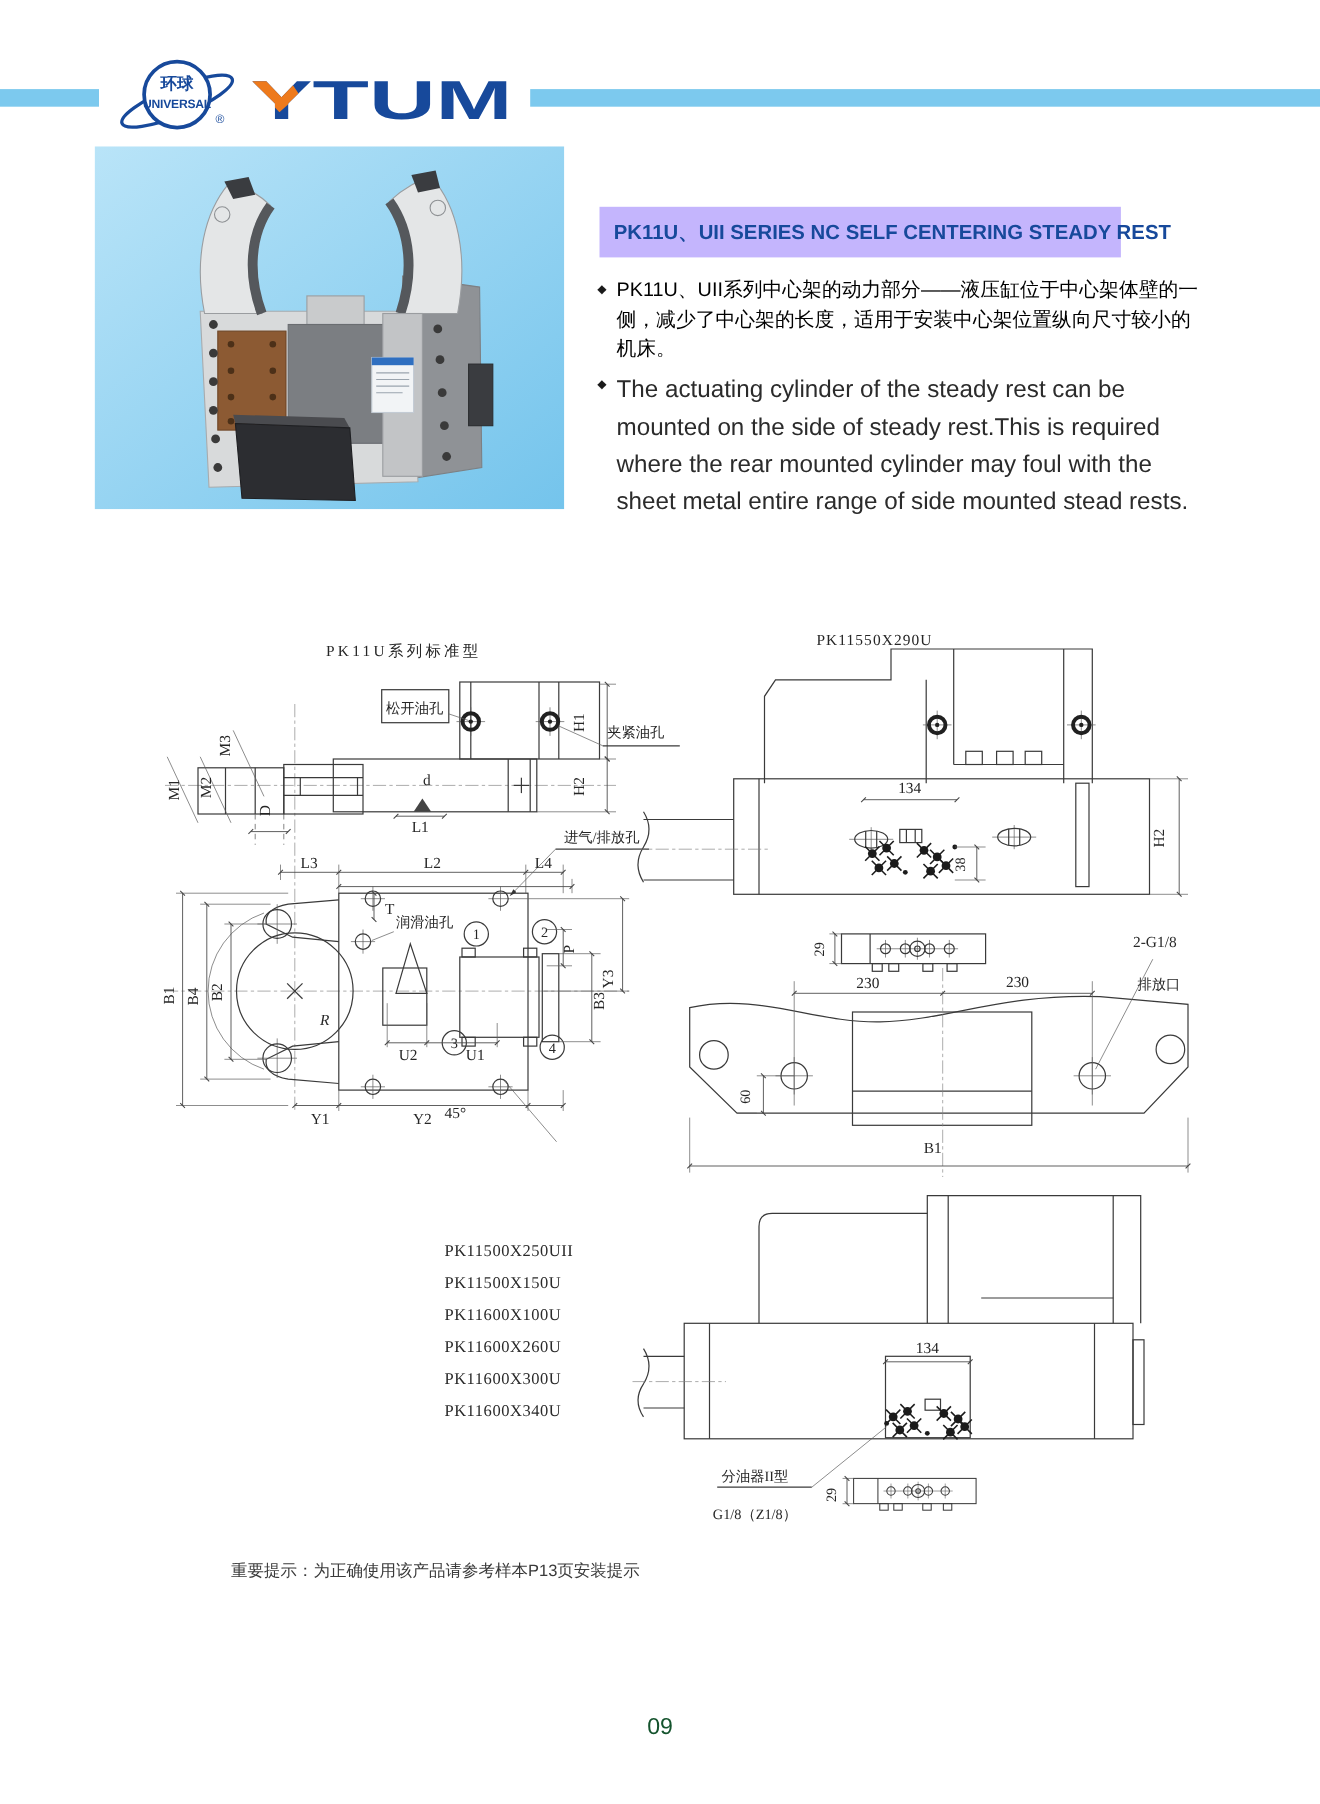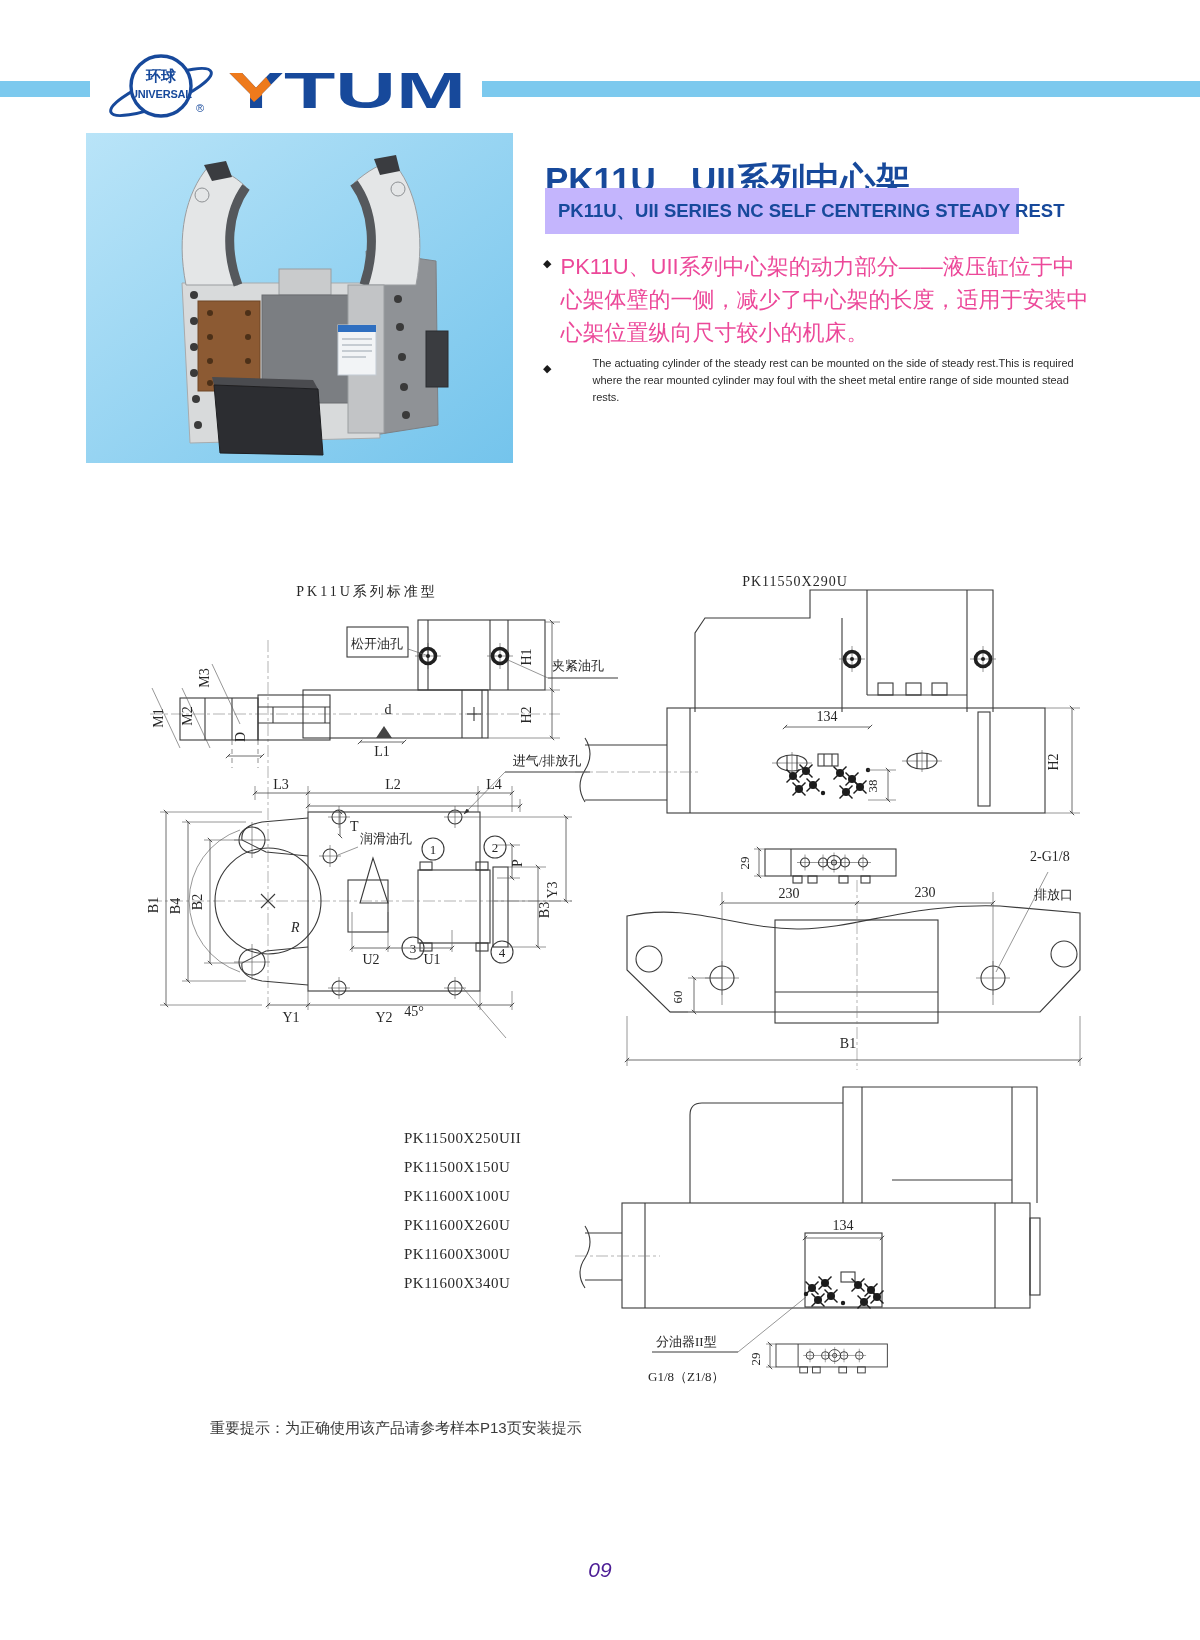--- a/index.html
+++ b/index.html
@@ -12,42 +12,42 @@
   .bar.right{left:482px;top:81px;width:718px;}
   
   .title-cn{position:absolute;left:545px;top:134px;width:520px;font-size:35px;font-weight:bold;
             color:#17499b;letter-spacing:0px;white-space:nowrap;}
   .banner{position:absolute;left:545px;top:188px;width:474px;height:46px;background:#c4b5fd;
           color:#17499b;font-size:18.5px;font-weight:bold;line-height:46px;padding-left:13px;
           box-sizing:border-box;white-space:nowrap;}
   .bullets{position:absolute;left:543px;top:250px;width:548px;}
   .bullet{display:flex;gap:9px;margin-bottom:6px;}
   .bm{font-size:11px;line-height:1;padding-top:8px;color:#1a1a1a;flex:0 0 auto;}
-  .bt.cn{font-size:22px;line-height:1.5;color:#ec4899;}
-  .bt.en{font-size:11px;line-height:1.55;color:#2b2b2b;margin-left:32px;}
+  .bt.cn{font-size:18px;line-height:1.5;color:#000000;}
+  .bt.en{font-size:22px;line-height:1.55;color:#2b2b2b;}
   
   .photo{position:absolute;left:86px;top:133px;width:427px;height:330px;}
   
   .drawings{position:absolute;left:0;top:530px;width:1200px;height:870px;}
   .ln{stroke:#3a3a3a;stroke-width:1.1;fill:none;}
   .th{stroke:#5f5f5f;stroke-width:0.65;fill:none;}
   .cl{stroke:#808080;stroke-width:0.6;fill:none;stroke-dasharray:12 3 3 3;}
   .dsh{stroke:#5f5f5f;stroke-width:0.7;fill:none;stroke-dasharray:5 4;}
   .dm{stroke:#4a4a4a;stroke-width:0.8;fill:none;}
   text.cad{font-family:"Liberation Serif","DejaVu Serif",serif;fill:#262626;font-size:14px;}
   text.cad.mid{text-anchor:middle;}
   text.cad.small{font-size:13px;}
   text.cad.it{font-style:italic;}
   .ltitle{font-size:27px;letter-spacing:3px;}
   .rtitle{font-size:13.5px;letter-spacing:1px;}
   
   .models{position:absolute;left:378px;top:1124px;font-family:"Liberation Serif","DejaVu Serif",serif;
           font-size:15px;color:#2a2a2a;line-height:29px;letter-spacing:0.5px;margin-left:26px;}
   .note{position:absolute;left:210px;top:1419px;font-size:15px;color:#3a3a3a;}
-  .pagenum{position:absolute;left:0;top:1558px;width:1200px;text-align:center;font-size:21px;color:#4c1d95;font-style:italic;}
+  .pagenum{position:absolute;left:0;top:1558px;width:1200px;text-align:center;font-size:21px;color:#14532d;}
 </style>
 </head>
 <body>
 
 <div class="page">
 
   <div class="bar left"></div>
   <div class="bar right"></div>
 
   <svg class="abs" style="left:103px;top:48px;" width="125" height="80" viewBox="0 0 125 80">
@@ -125,21 +125,20 @@
         <circle cx="110" cy="266" r="4"></circle>
         <circle cx="112" cy="292" r="4"></circle>
       <circle cx="312" cy="166" r="4"></circle>
         <circle cx="314" cy="194" r="4"></circle>
         <circle cx="316" cy="224" r="4"></circle>
       <circle cx="318" cy="254" r="4"></circle>
         <circle cx="320" cy="282" r="4"></circle>
     </g>
   </svg>
 
-  <h1 class="title-cn">PK11U、UII系列中心架</h1>
   <div class="banner">PK11U、UII SERIES NC SELF CENTERING STEADY REST</div>
   <div class="bullets">
     <div class="bullet">
       <span class="bm">◆</span>
       <span class="bt cn">PK11U、UII系列中心架的动力部分——液压缸位于中心架体壁的一侧，减少了中心架的长度，适用于安装中心架位置纵向尺寸较小的机床。</span>
     </div>
     <div class="bullet">
       <span class="bm">◆</span>
       <span class="bt en">The actuating cylinder of the steady rest can be mounted on the side of steady rest.This is required where the rear mounted cylinder may foul with the sheet metal entire range of side mounted stead rests.</span>
     </div>

